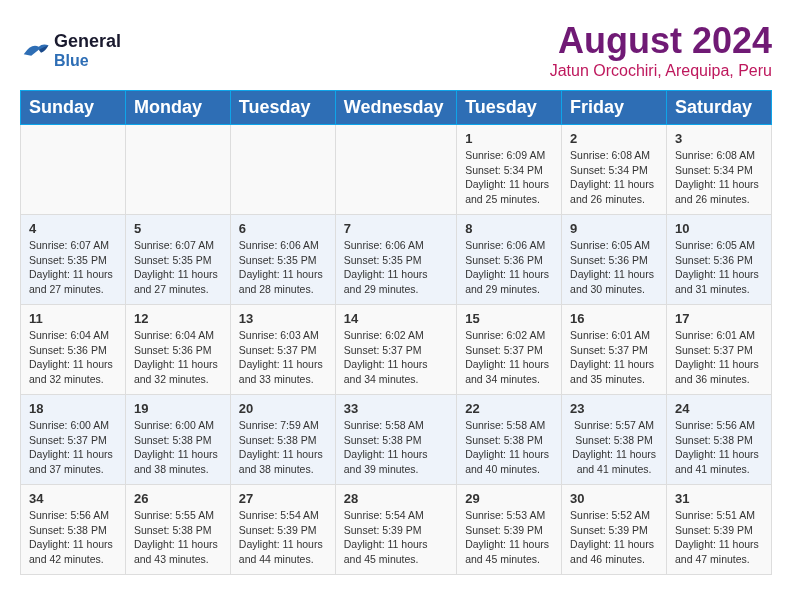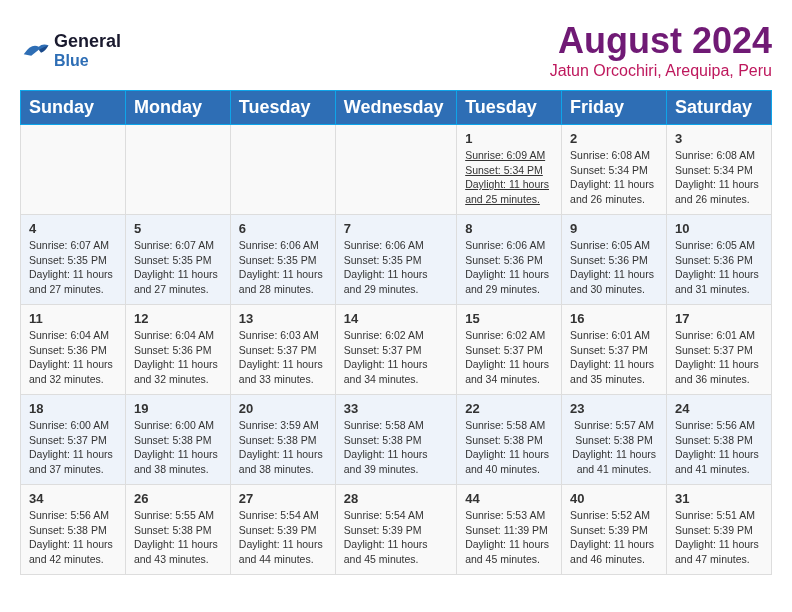--- a/index.html
+++ b/index.html
@@ -119,21 +119,21 @@
       </tr>
   </thead>
   <tbody id="calendar-body">
   <tr>
         <td class="empty-cell"></td>
         <td class="empty-cell"></td>
         <td class="empty-cell"></td>
         <td class="empty-cell"></td>
         <td>
           <span class="day-number">1</span>
-          <div class="day-info" style="white-space: pre-line; text-decoration: underline;">Sunrise: 6:09 AM
+          <div class="day-info" style="white-space: pre-line;">Sunrise: 6:09 AM
 Sunset: 5:34 PM
 Daylight: 11 hours
 and 25 minutes.</div>
         </td>
         <td>
           <span class="day-number">2</span>
           <div class="day-info" style="white-space: pre-line;">Sunrise: 6:08 AM
 Sunset: 5:34 PM
 Daylight: 11 hours
 and 26 minutes.</div>
@@ -258,21 +258,21 @@
         </td>
         <td>
           <span class="day-number">19</span>
           <div class="day-info" style="white-space: pre-line;">Sunrise: 6:00 AM
 Sunset: 5:38 PM
 Daylight: 11 hours
 and 38 minutes.</div>
         </td>
         <td>
           <span class="day-number">20</span>
-          <div class="day-info" style="white-space: pre-line;">Sunrise: 3:59 AM
+          <div class="day-info" style="white-space: pre-line;">Sunrise: 7:59 AM
 Sunset: 5:38 PM
 Daylight: 11 hours
 and 38 minutes.</div>
         </td>
         <td>
           <span class="day-number">33</span>
           <div class="day-info" style="white-space: pre-line;">Sunrise: 5:58 AM
 Sunset: 5:38 PM
 Daylight: 11 hours
 and 39 minutes.</div>
@@ -322,28 +322,28 @@
 and 44 minutes.</div>
         </td>
         <td>
           <span class="day-number">28</span>
           <div class="day-info" style="white-space: pre-line;">Sunrise: 5:54 AM
 Sunset: 5:39 PM
 Daylight: 11 hours
 and 45 minutes.</div>
         </td>
         <td>
-          <span class="day-number">44</span>
+          <span class="day-number">29</span>
           <div class="day-info" style="white-space: pre-line;">Sunrise: 5:53 AM
-Sunset: 11:39 PM
+Sunset: 5:39 PM
 Daylight: 11 hours
 and 45 minutes.</div>
         </td>
         <td>
-          <span class="day-number">40</span>
+          <span class="day-number">30</span>
           <div class="day-info" style="white-space: pre-line;">Sunrise: 5:52 AM
 Sunset: 5:39 PM
 Daylight: 11 hours
 and 46 minutes.</div>
         </td>
         <td>
           <span class="day-number">31</span>
           <div class="day-info" style="white-space: pre-line;">Sunrise: 5:51 AM
 Sunset: 5:39 PM
 Daylight: 11 hours

